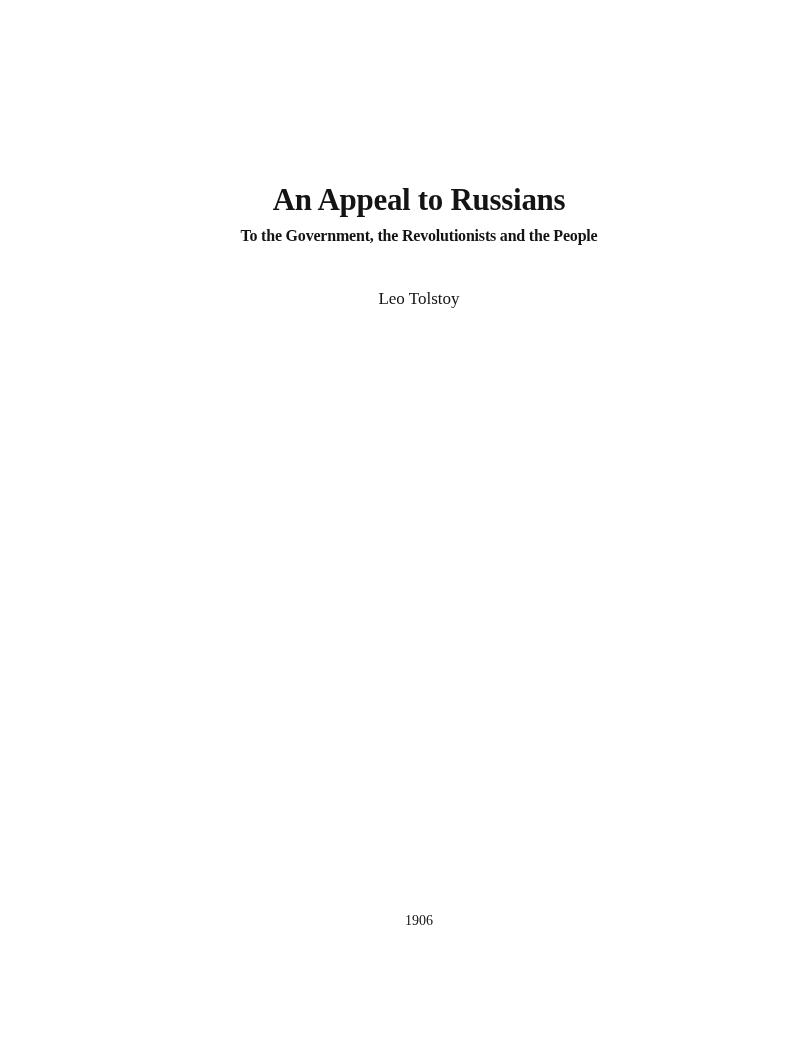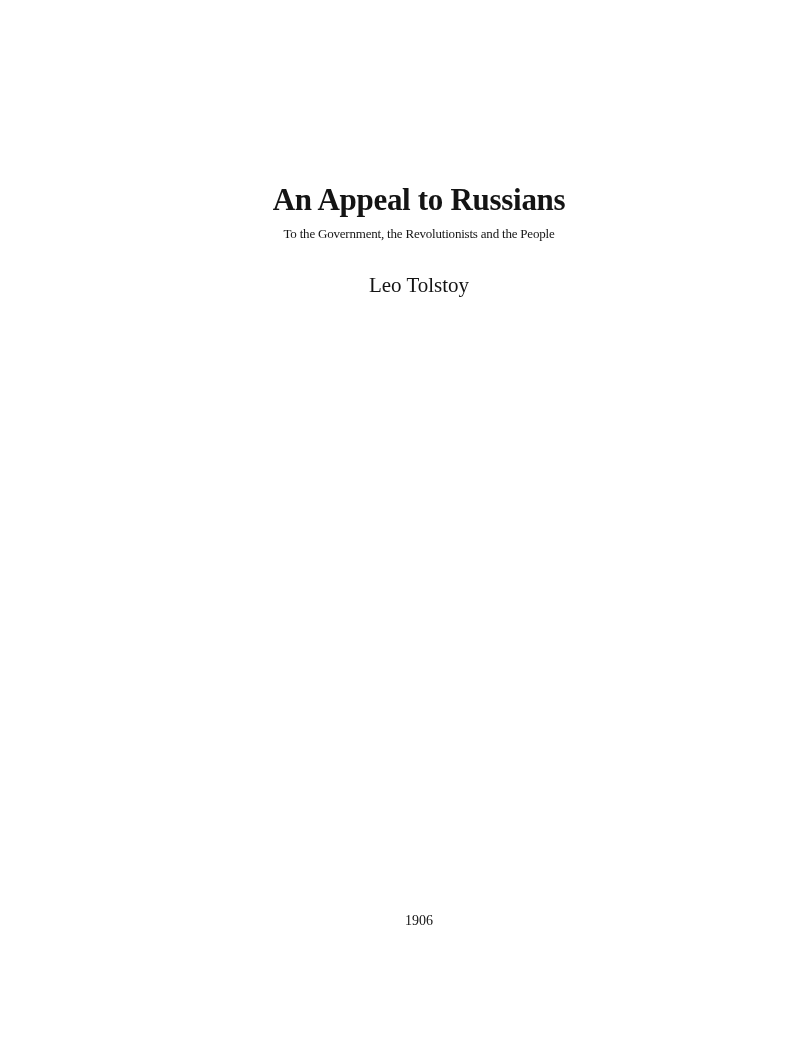--- a/index.html
+++ b/index.html
@@ -26,27 +26,27 @@
     white-space: nowrap;
   }
   .book-title {
     top: 136px;
     font-size: 31px;
     font-weight: bold;
     letter-spacing: -0.3px;
   }
   .book-subtitle {
     top: 181px;
-    font-size: 13px;
-    font-weight: normal;
+    font-size: 16px;
+    font-weight: bold;
     letter-spacing: -0.2px;
   }
   .book-author {
-    top: 228px;
-    font-size: 21px;
+    top: 244px;
+    font-size: 17px;
     font-weight: normal;
   }
   .book-year {
     top: 868px;
     font-size: 14px;
     font-weight: normal;
   }
 </style>
 </head>
 <body>

